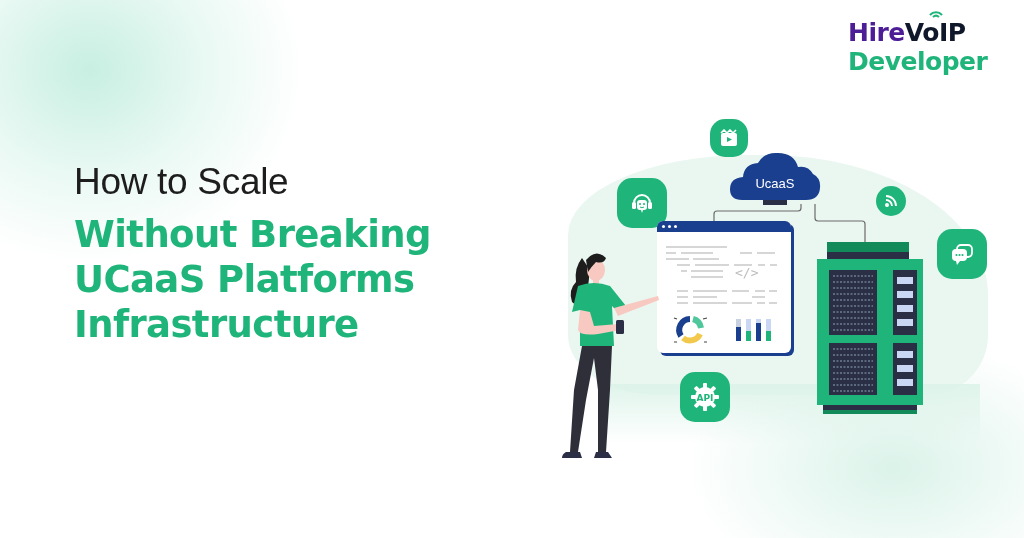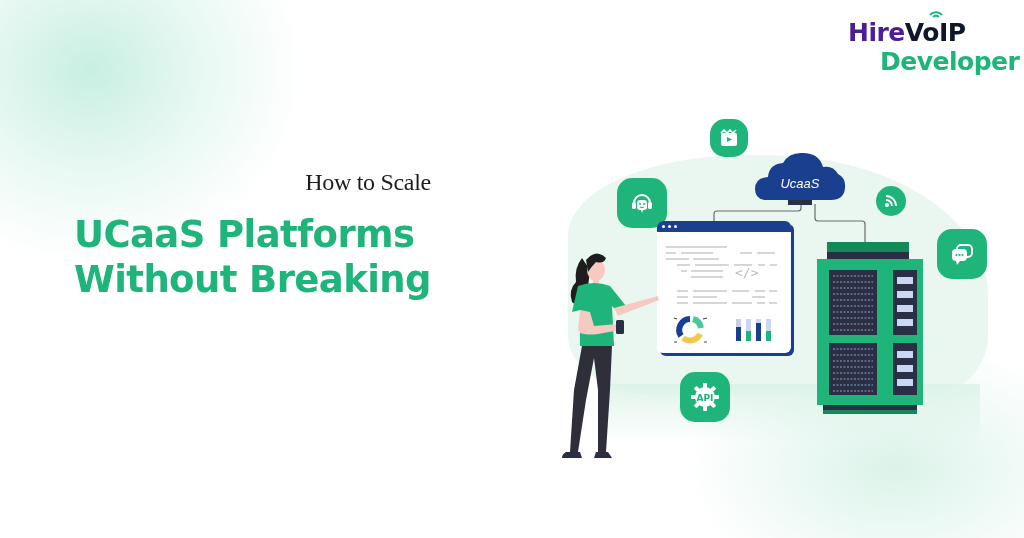--- a/index.html
+++ b/index.html
@@ -13,42 +13,42 @@
   .bg-glow-br {
     position: absolute; right: -80px; bottom: -60px; width: 420px; height: 260px;
     background: radial-gradient(ellipse at center, rgba(210,240,228,0.8) 0%, rgba(255,255,255,0) 70%);
   }
 
   
   .logo { position: absolute; left: 848px; top: 20px; line-height: 1; }
   .logo-line { display: block; font-family: "DejaVu Sans", sans-serif; font-weight: bold; font-size: 25px; letter-spacing: -0.5px; }
   .logo-hire { color: #4c1d95; }
   .logo-voip { color: #0f172a; position: relative; }
-  .logo-dev { color: #1fb57a; margin-top: 4px; margin-left: 32px; }
+  .logo-dev { color: #1fb57a; margin-top: 4px; }
   .logo-wifi { position: absolute; left: 23px; top: -9px; width: 16px; height: 12px; }
 
   
   .headline { position: absolute; left: 74px; top: 164px; }
-  .subtitle { font-family: Liberation Serif, serif; font-size: 24px; color: #1d1d1d; font-weight: normal; letter-spacing: -0.3px; line-height: 36px; text-align: right; }
+  .subtitle { font-family: Liberation Sans, sans-serif; font-size: 37px; color: #1d1d1d; font-weight: normal; letter-spacing: -0.3px; line-height: 36px; }
   .title-line { font-family: "DejaVu Sans", sans-serif; font-weight: bold; font-size: 37px; color: #1fb57a; line-height: 45px; letter-spacing: -0.6px; display: block; }
   .title-block { margin-top: 12px; }
 
   
   .illus { position: absolute; left: 0; top: 0; width: 1024px; height: 538px; pointer-events: none; }
   .illus > * { pointer-events: auto; }
 
   .blob { position: absolute; left: 568px; top: 155px; width: 420px; height: 240px;
     background: #eaf7f1; border-radius: 180px 220px 60px 90px / 80px 140px 60px 60px; }
   .floor { position: absolute; left: 600px; top: 384px; width: 380px; height: 60px;
     background: linear-gradient(180deg, rgba(220,243,233,0.9), rgba(255,255,255,0)); }
 
   .tile { position: absolute; background: #1fb57a; border-radius: 15px; display: flex; align-items: center; justify-content: center; }
   .tile svg { display: block; }
 
-  .cloud { position: absolute; left: 753px; top: 150px; width: 94px; height: 56px; font-style: italic; }
+  .cloud { position: absolute; left: 728px; top: 150px; width: 94px; height: 56px; }
   .cloud-label { position: absolute; left: 0; top: 26px; width: 94px; text-align: center; font-family: "Liberation Sans", sans-serif; font-size: 13px; color: #ffffff; }
 
   .wifi-bubble { position: absolute; left: 876px; top: 186px; width: 30px; height: 30px; background: #1fb57a; border-radius: 50%; display:flex; align-items:center; justify-content:center; }
 
   .window { position: absolute; left: 657px; top: 221px; width: 134px; height: 132px; background: #ffffff; border-radius: 6px; box-shadow: 3px 3px 0 #1a3f8f; overflow: hidden; }
   .window-bar { height: 11px; background: #1a3f8f; display: flex; align-items: center; padding-left: 5px; gap: 3px; }
   .window-dot { width: 3px; height: 3px; border-radius: 50%; background: #ffffff; }
   .code-glyph { position: absolute; left: 78px; top: 44px; font-family: "DejaVu Sans Mono", monospace; font-size: 13px; color: #bdbdbd; }
 
   .server { position: absolute; left: 817px; top: 242px; width: 106px; height: 172px; }
@@ -67,22 +67,23 @@
           <path d="M2 6 A8 8 0 0 1 14 6" stroke="#1fb57a" stroke-width="2" fill="none"></path>
           <path d="M5 8 A4.5 4.5 0 0 1 11 8" stroke="#1fb57a" stroke-width="2" fill="none"></path>
         </svg></span>
   </span>
   <span class="logo-line logo-dev">Developer</span>
 </div>
 
 <div class="headline">
   <div class="subtitle">How to Scale</div>
   <div class="title-block">
+    <span class="title-line">Without Breaking</span>
     <span class="title-line">UCaaS Platforms</span>
-    <span class="title-line">Without Breaking</span>
+    <span class="title-line">Infrastructure</span>
   </div>
 </div>
 
 <div class="illus">
   <div class="blob"></div>
   <div class="floor"></div>
 
   <svg style="position:absolute;left:0;top:0;" width="1024" height="538">
     <path d="M714 221 L714 214 Q714 211 717 211 L798 211 Q801 211 801 208 L801 204" stroke="#6b6b6b" stroke-width="1.2" fill="none"></path>
     <path d="M815 204 L815 218 Q815 221 818 221 L862 221 Q865 221 865 224 L865 244" stroke="#6b6b6b" stroke-width="1.2" fill="none"></path>

